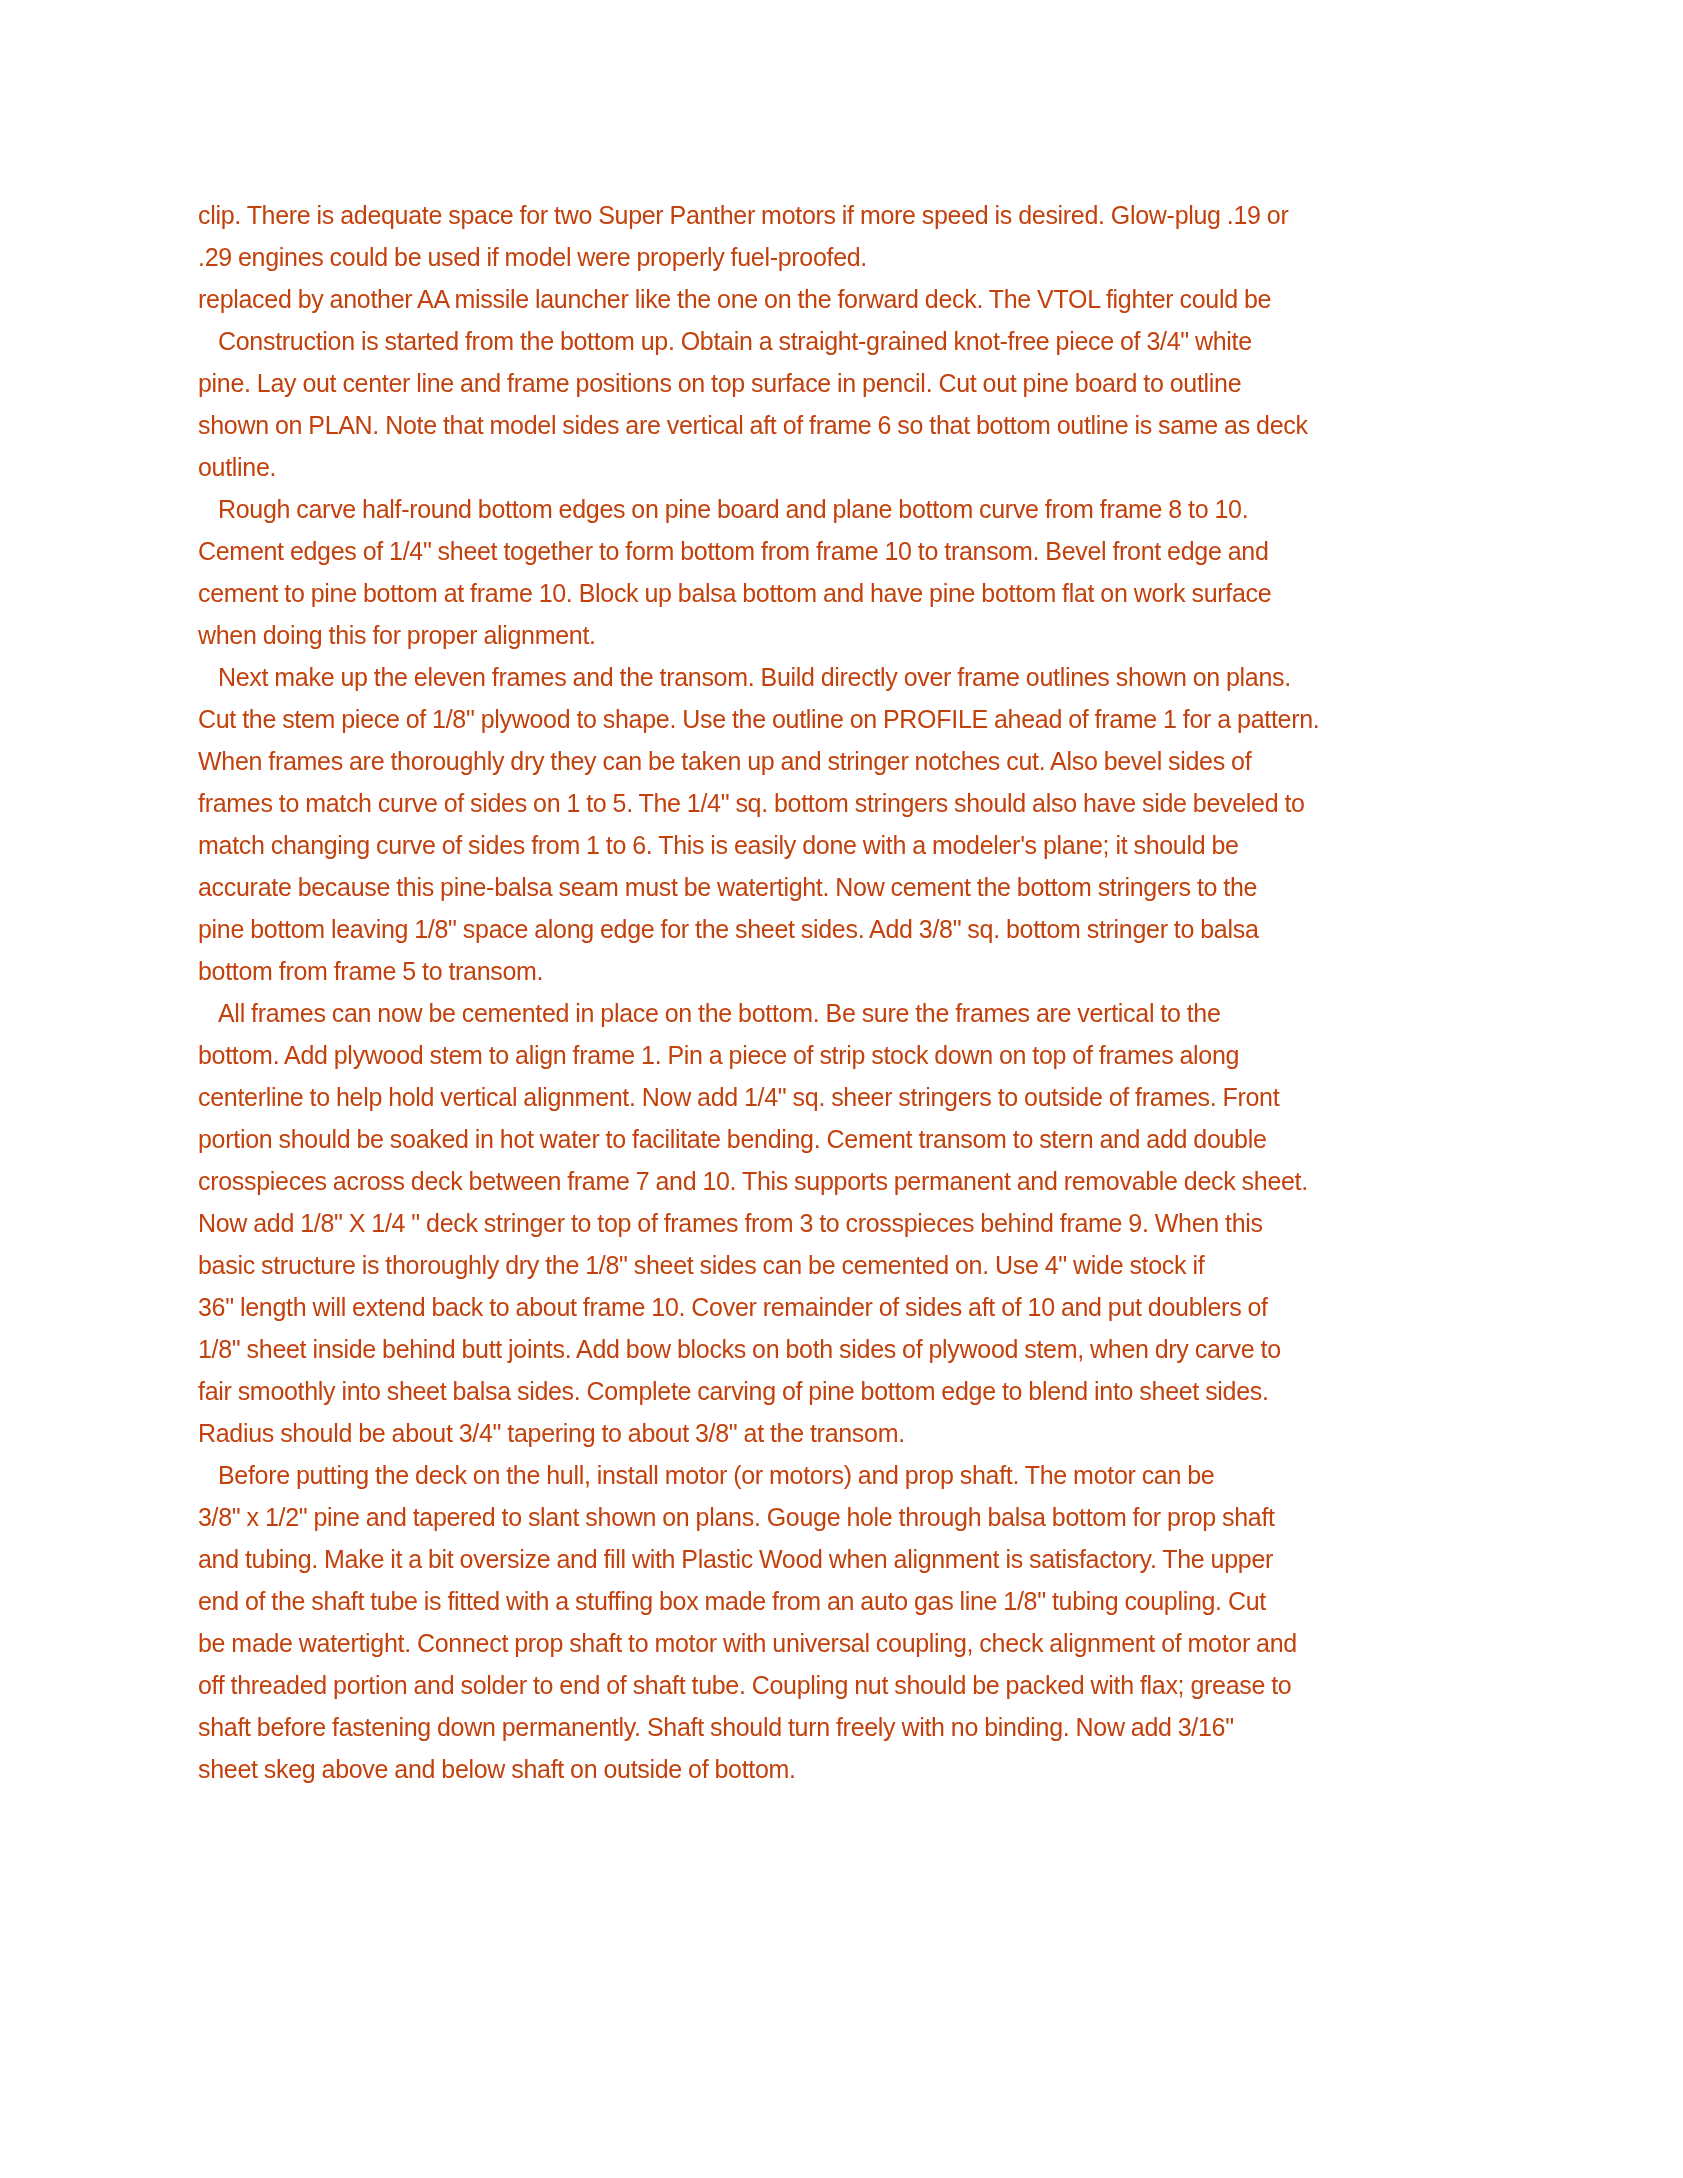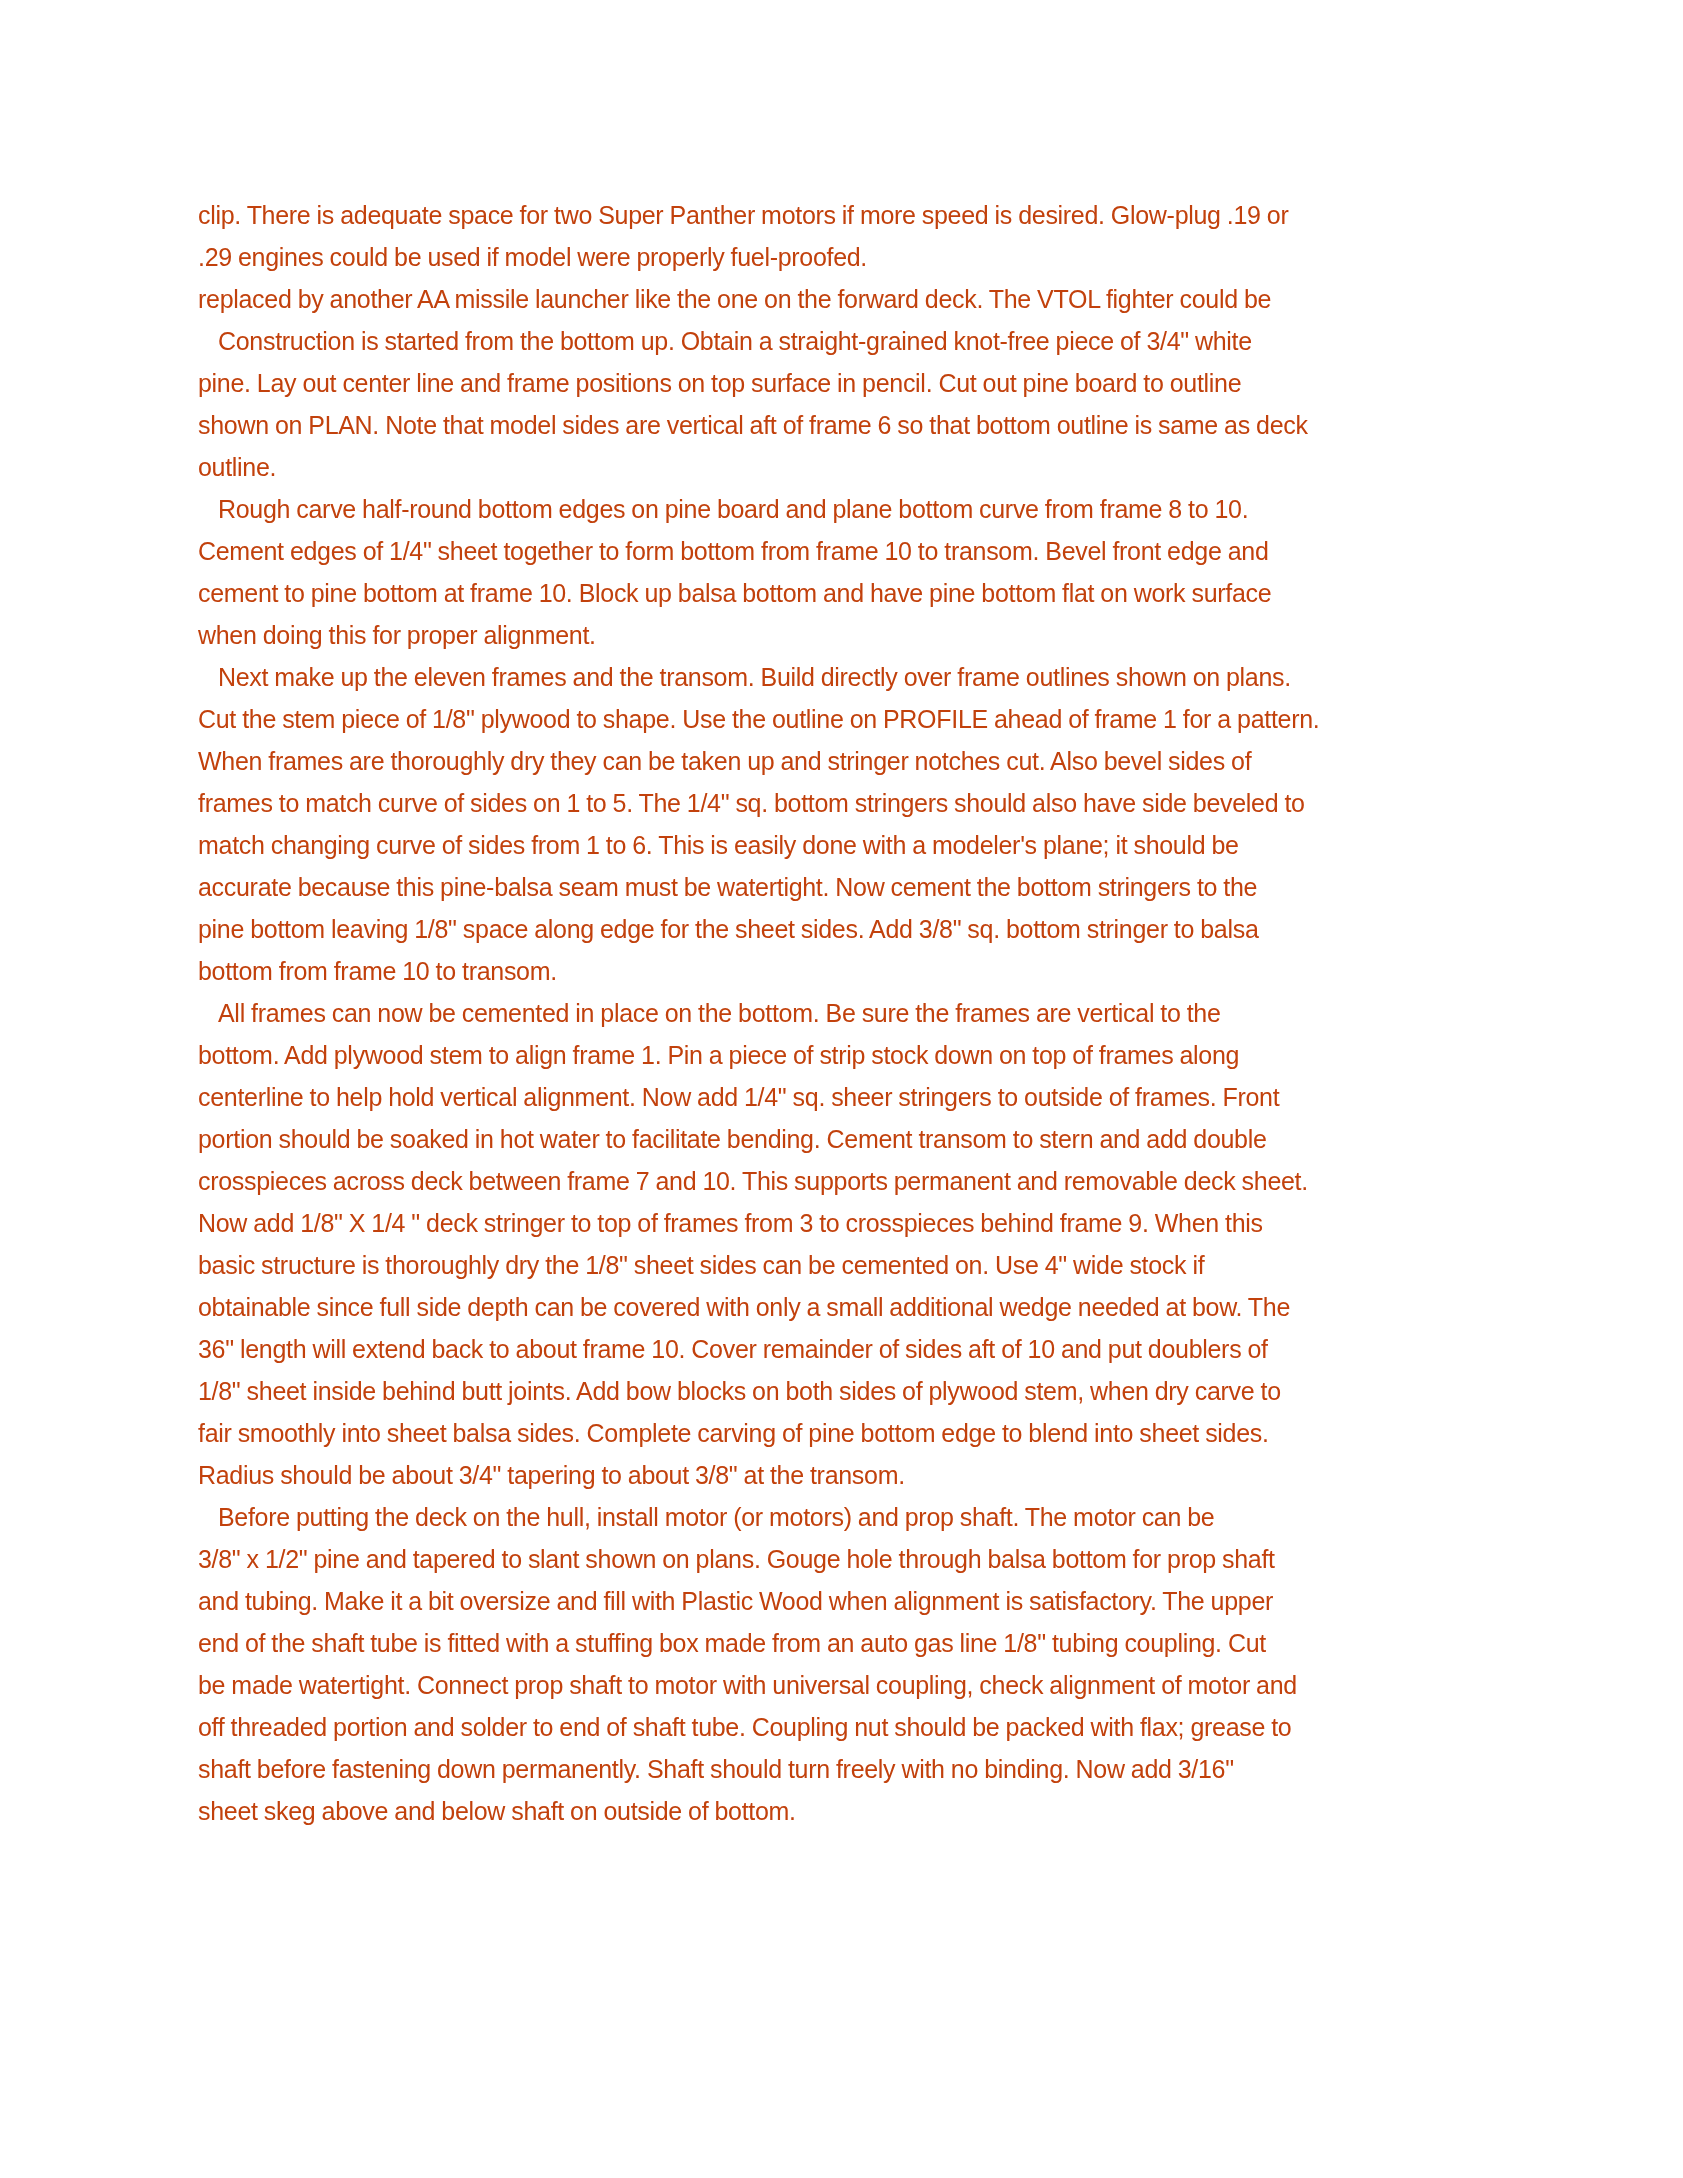--- a/index.html
+++ b/index.html
@@ -58,31 +58,30 @@
     <span class="line">when doing this for proper alignment.</span>
   </div>
   <div>
     <span class="line indent">Next make up the eleven frames and the transom. Build directly over frame outlines shown on plans.</span>
     <span class="line">Cut the stem piece of 1/8" plywood to shape. Use the outline on PROFILE ahead of frame 1 for a pattern.</span>
     <span class="line">When frames are thoroughly dry they can be taken up and stringer notches cut. Also bevel sides of</span>
     <span class="line">frames to match curve of sides on 1 to 5. The 1/4" sq. bottom stringers should also have side beveled to</span>
     <span class="line">match changing curve of sides from 1 to 6. This is easily done with a modeler's plane; it should be</span>
     <span class="line">accurate because this pine-balsa seam must be watertight. Now cement the bottom stringers to the</span>
     <span class="line">pine bottom leaving 1/8" space along edge for the sheet sides. Add 3/8" sq. bottom stringer to balsa</span>
-    <span class="line">bottom from frame 10 to transom.</span>
+    <span class="line">bottom from frame 5 to transom.</span>
   </div>
   <div>
     <span class="line indent">All frames can now be cemented in place on the bottom. Be sure the frames are vertical to the</span>
     <span class="line">bottom. Add plywood stem to align frame 1. Pin a piece of strip stock down on top of frames along</span>
     <span class="line">centerline to help hold vertical alignment. Now add 1/4" sq. sheer stringers to outside of frames. Front</span>
     <span class="line">portion should be soaked in hot water to facilitate bending. Cement transom to stern and add double</span>
     <span class="line">crosspieces across deck between frame 7 and 10. This supports permanent and removable deck sheet.</span>
     <span class="line">Now add 1/8" X 1/4 " deck stringer to top of frames from 3 to crosspieces behind frame 9. When this</span>
     <span class="line">basic structure is thoroughly dry the 1/8" sheet sides can be cemented on. Use 4" wide stock if</span>
-    <span class="line">obtainable since full side depth can be covered with only a small additional wedge needed at bow. The</span>
     <span class="line">36" length will extend back to about frame 10. Cover remainder of sides aft of 10 and put doublers of</span>
     <span class="line">1/8" sheet inside behind butt joints. Add bow blocks on both sides of plywood stem, when dry carve to</span>
     <span class="line">fair smoothly into sheet balsa sides. Complete carving of pine bottom edge to blend into sheet sides.</span>
     <span class="line">Radius should be about 3/4" tapering to about 3/8" at the transom.</span>
   </div>
   <div>
     <span class="line indent">Before putting the deck on the hull, install motor (or motors) and prop shaft. The motor can be</span>
     <span class="line">3/8" x 1/2" pine and tapered to slant shown on plans. Gouge hole through balsa bottom for prop shaft</span>
     <span class="line">and tubing. Make it a bit oversize and fill with Plastic Wood when alignment is satisfactory. The upper</span>
     <span class="line">end of the shaft tube is fitted with a stuffing box made from an auto gas line 1/8" tubing coupling. Cut</span>

